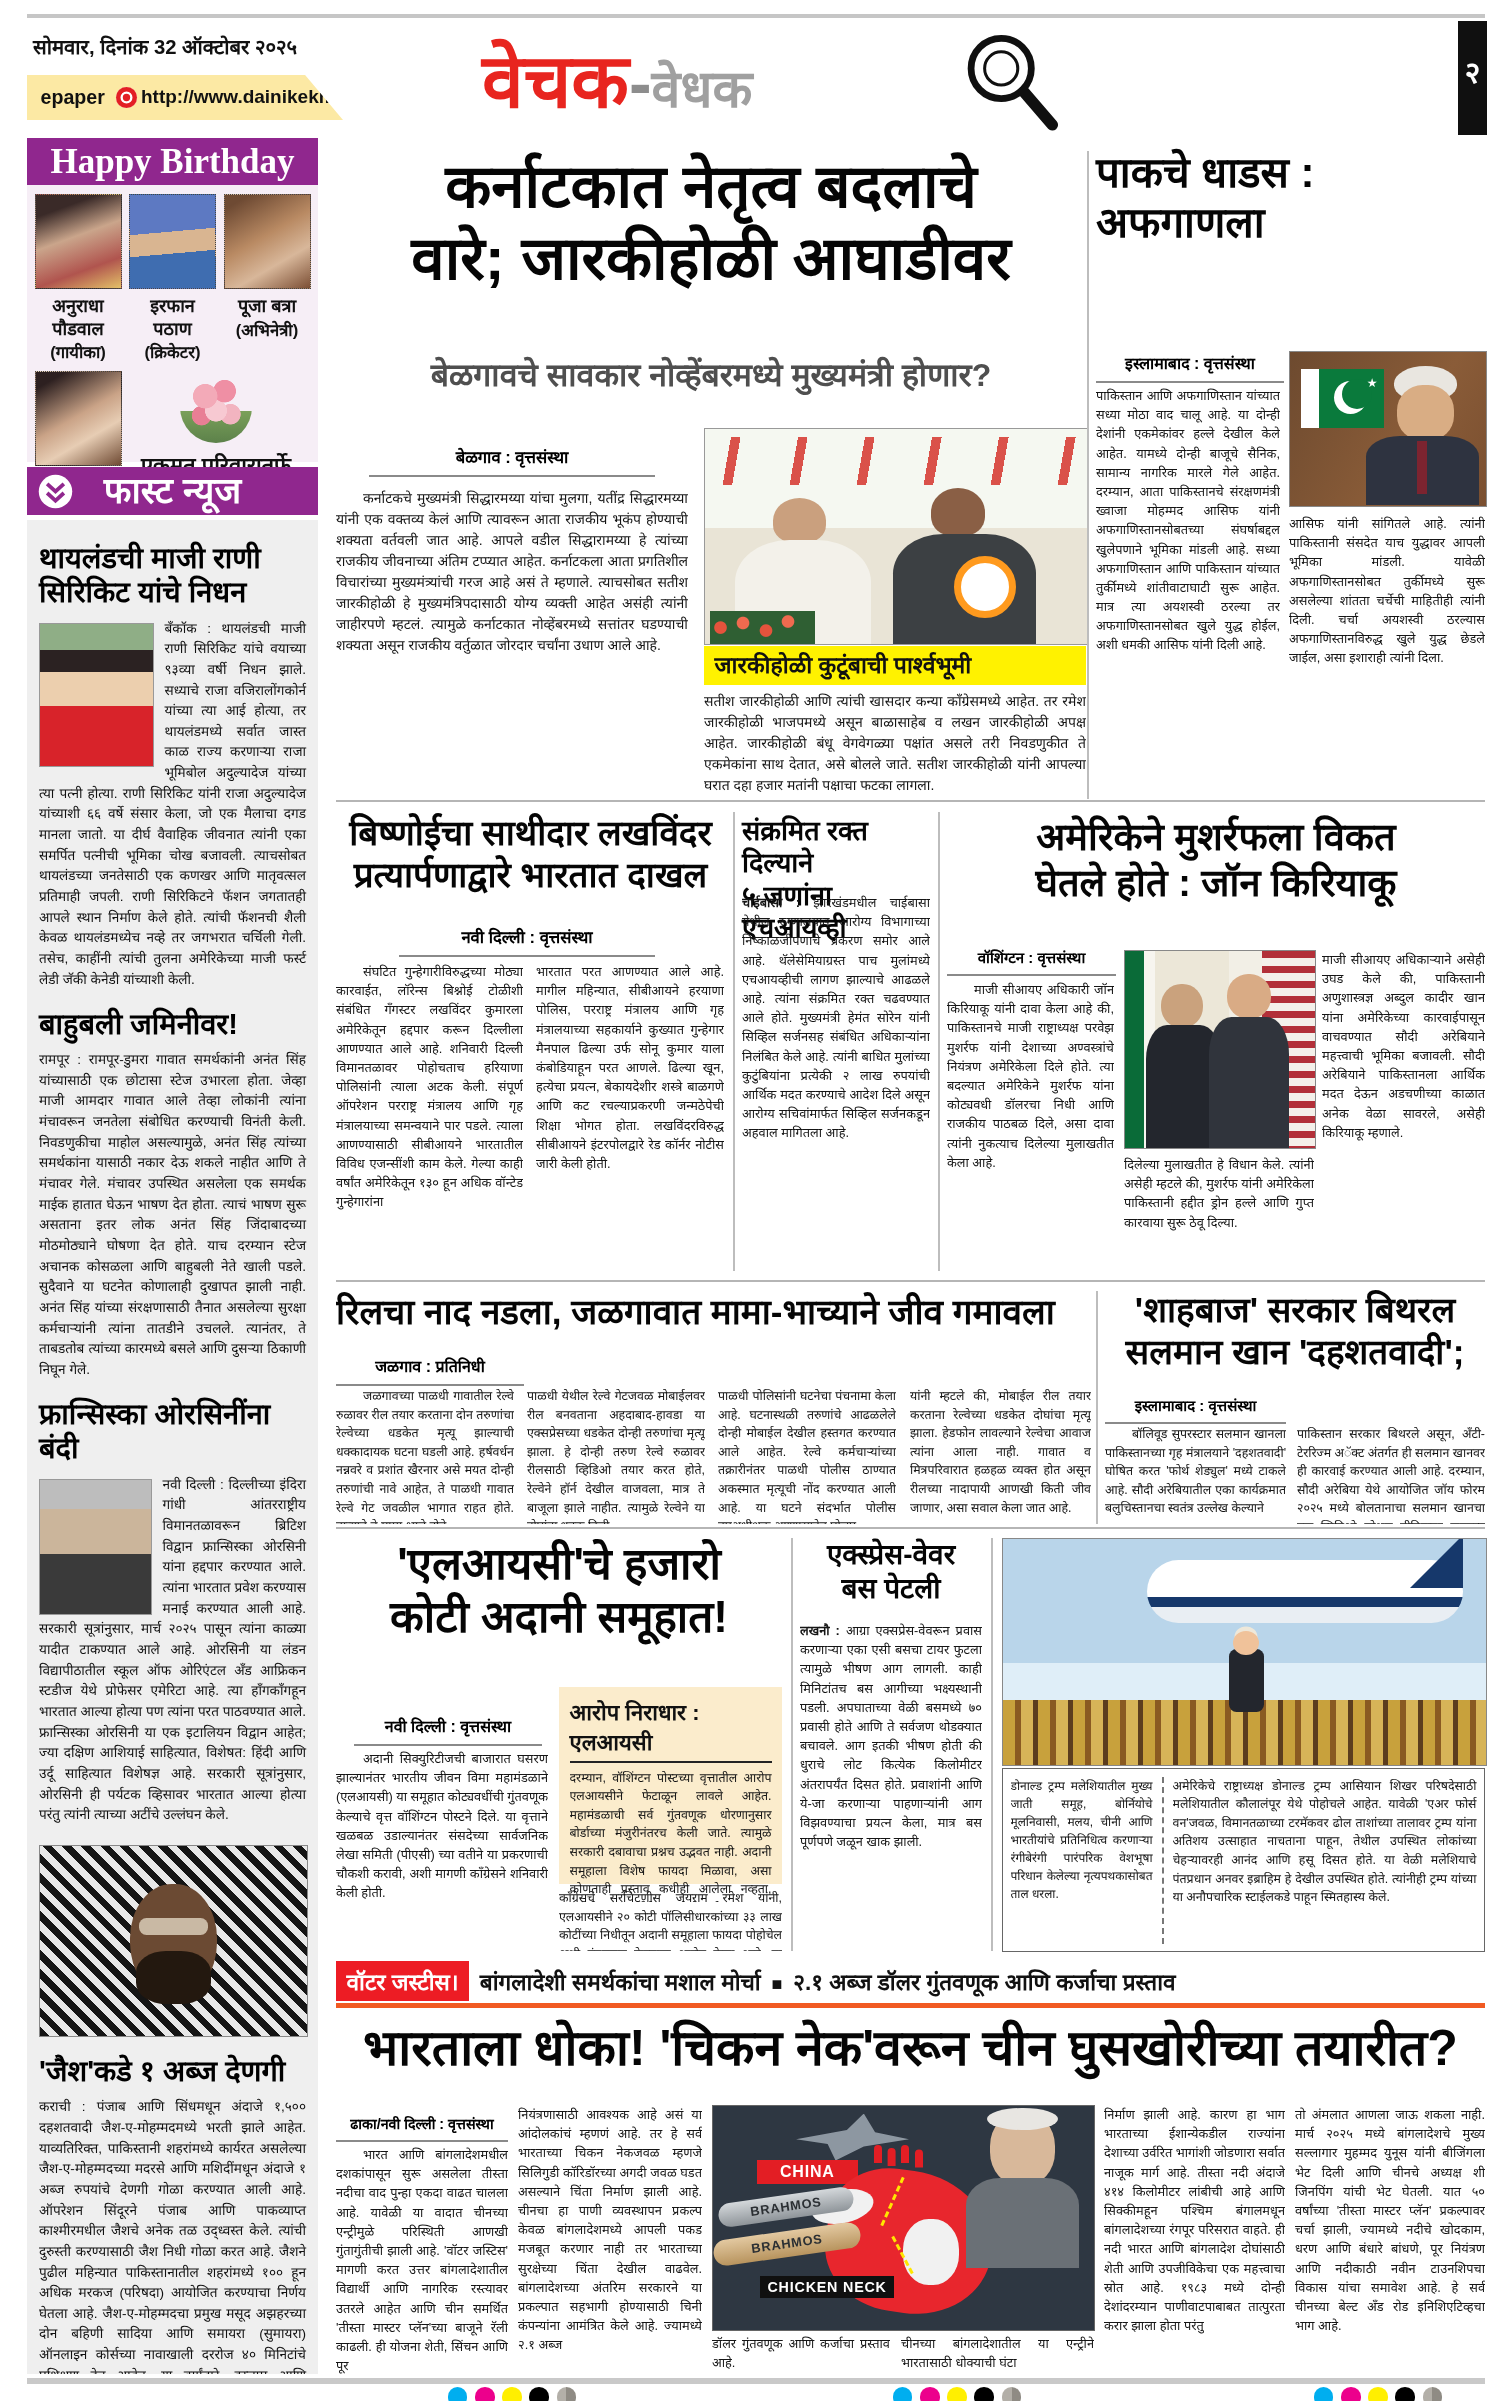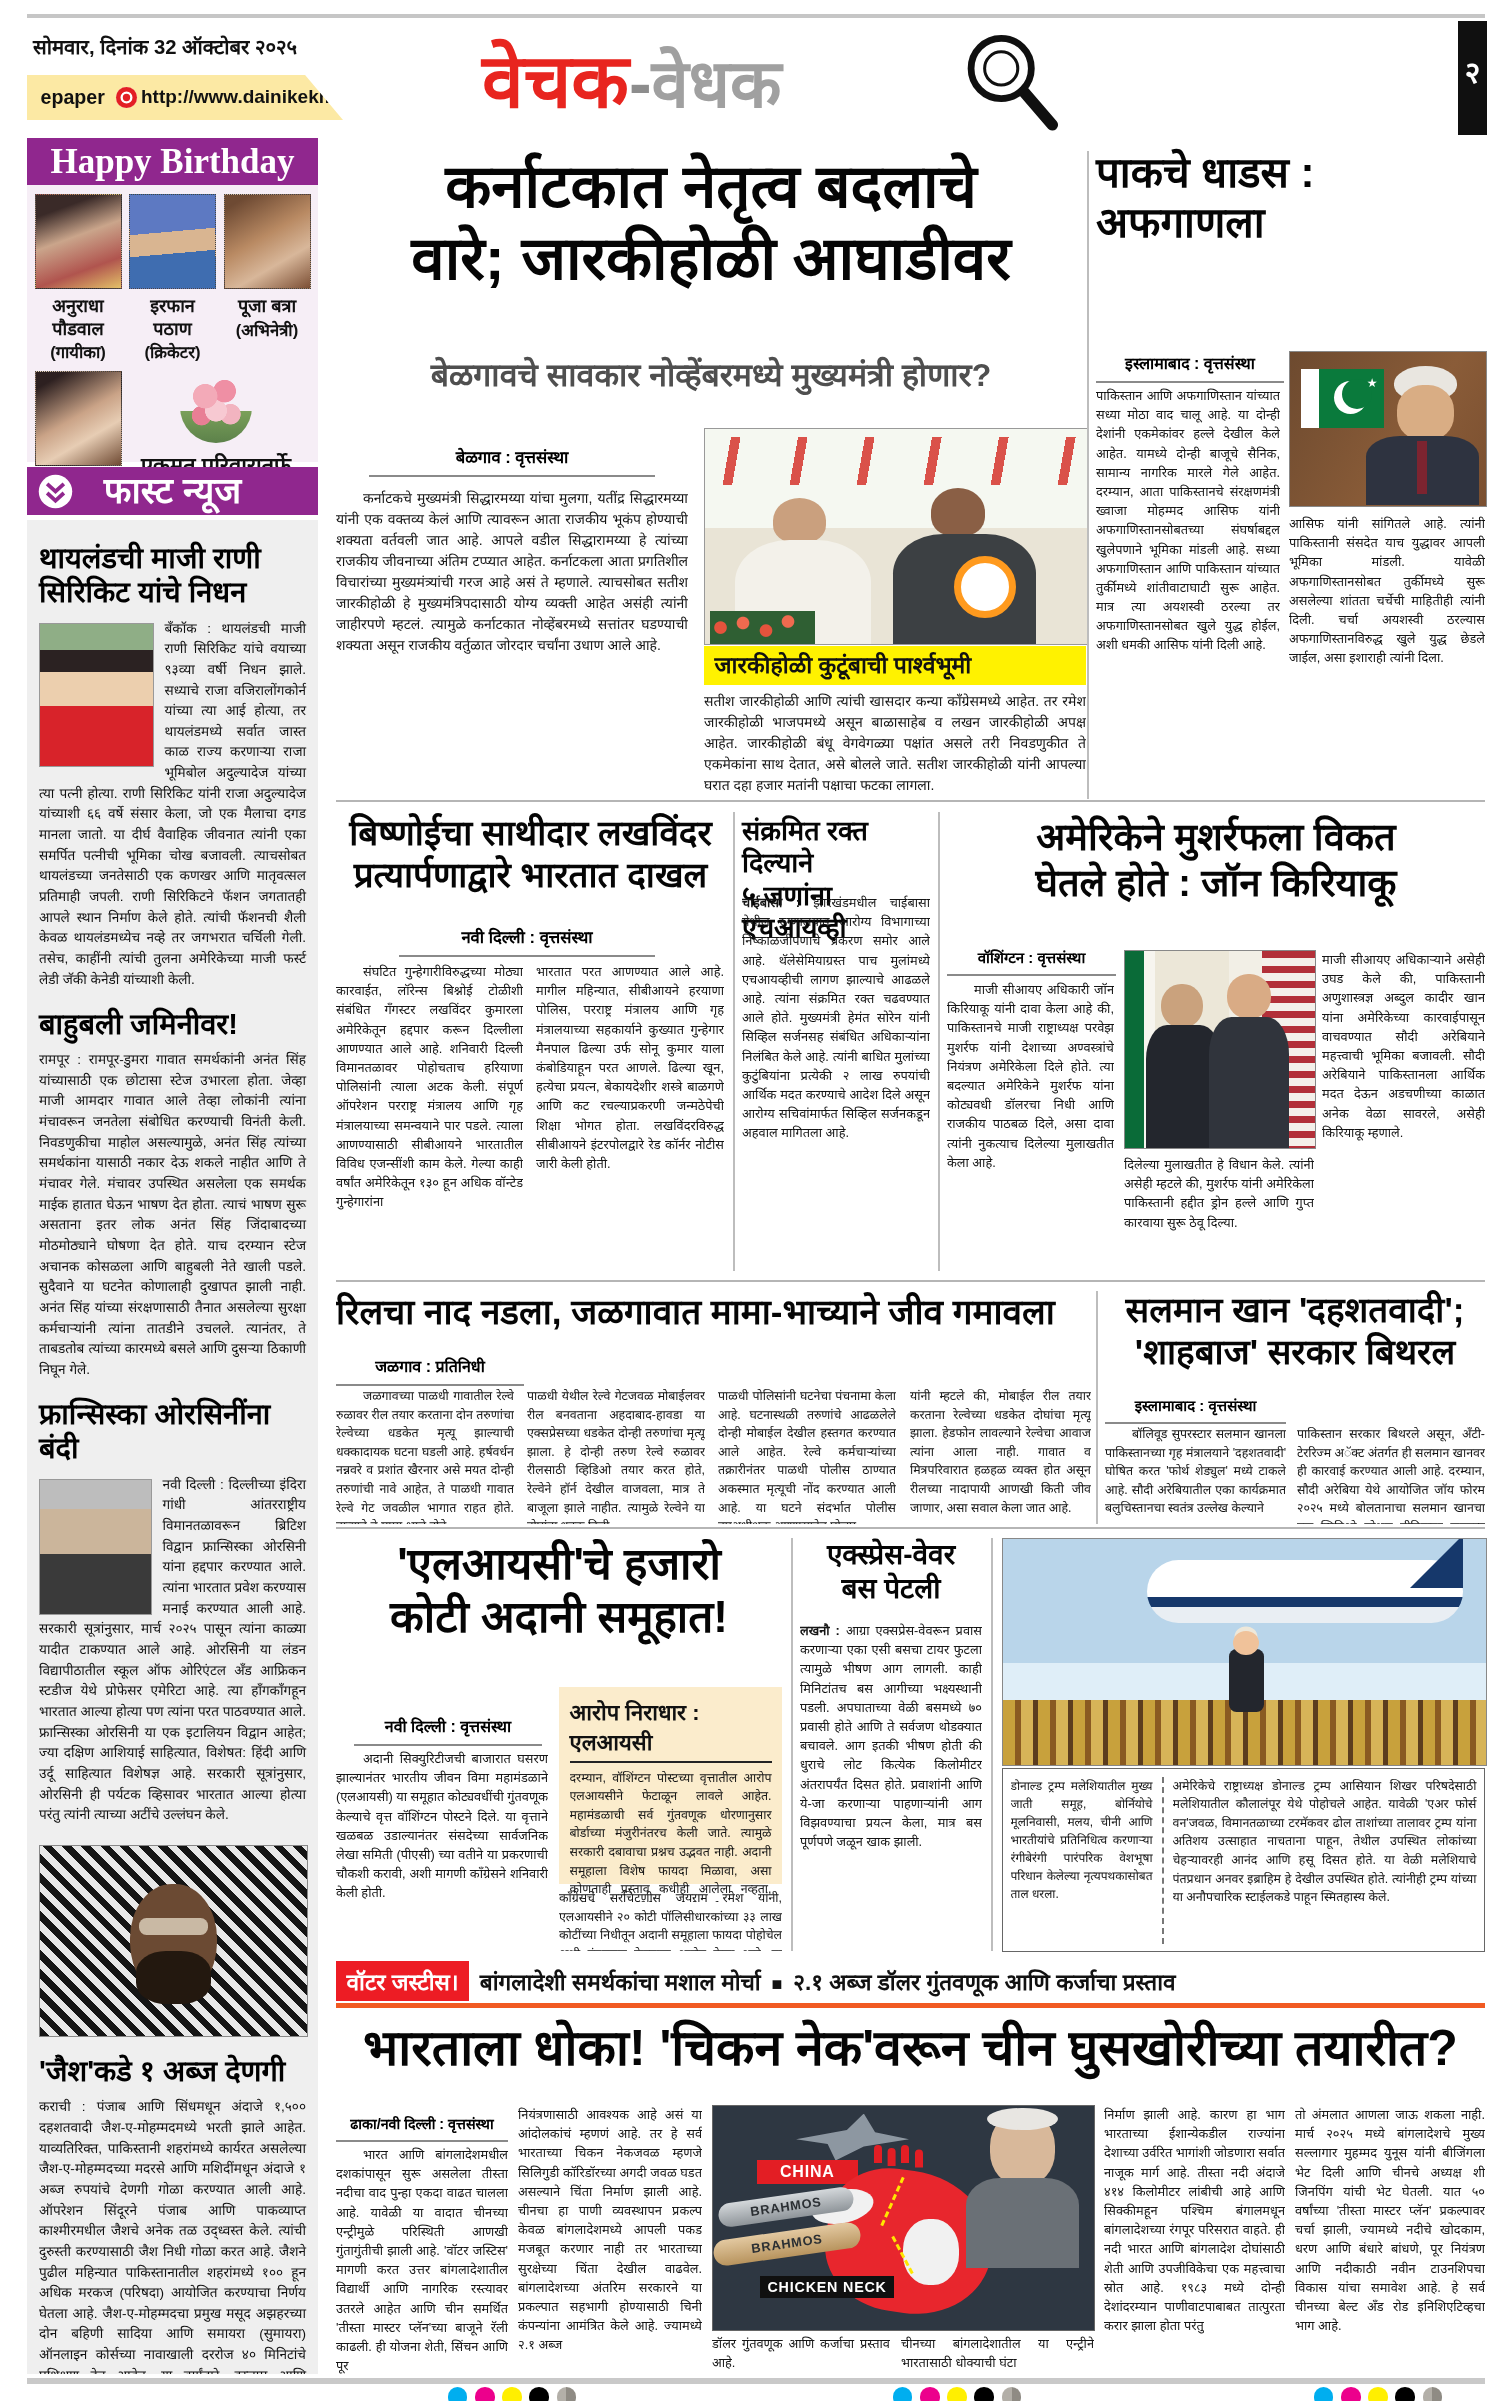--- a/index.html
+++ b/index.html
@@ -40,21 +40,21 @@
   <div class="abs" style="left:27px;top:13.6px;width:1458px;height:4.5px;background:#c6c6c6;"></div>
 
   <div class="abs" style="left:33px;top:32px;font-size:20.3px;font-weight:bold;">सोमवार, दिनांक 32 ऑक्टोबर २०२५</div>
   <div class="abs yellowband" style="left:27px;top:75px;width:316px;height:45px;clip-path:polygon(0 0,88% 0,100% 100%,0 100%);">
     <span style="position:absolute;left:13.6px;top:10.5px;font-size:19.6px;font-weight:bold;color:#111;">epaper</span>
     <span style="position:absolute;left:89px;top:12px;width:21px;height:21px;border-radius:50%;background:#e31e24;box-shadow:inset 0 0 0 4.5px #e31e24, inset 0 0 0 6.8px #fff;"></span>
     <span style="position:absolute;left:114px;top:10.5px;font-size:19px;font-weight:bold;color:#111;">http://www.dainikekmat.com</span>
   </div>
 
   <div class="abs" style="left:482px;top:27px;width:557px;height:113px;">
-    <span style="font-size:75px;font-weight:bold;color:#e8251f;">वेचक</span><span style="font-size:68px;font-weight:bold;color:#8d8d8d;">-</span><span style="font-size:67px;font-weight:bold;color:#a0a0a0;">वेधक</span>
+    <span style="font-size:75px;font-weight:bold;color:#e8251f;">वेचक</span><span style="font-size:68px;font-weight:bold;color:#8d8d8d;">-</span><span style="font-size:52px;font-weight:bold;color:#a0a0a0;">वेधक</span>
     <svg width="113" height="113" viewBox="0 0 150 150" style="position:absolute;right:-30px;top:0;">
       <circle cx="60" cy="55" r="40" fill="none" stroke="#101010" stroke-width="9"></circle>
       <circle cx="60" cy="55" r="22" fill="none" stroke="#101010" stroke-width="4"></circle>
       <line x1="90" y1="86" x2="128" y2="130" stroke="#101010" stroke-width="15" stroke-linecap="round"></line>
     </svg>
   </div>
 
   <div class="abs" style="left:1458px;top:21px;width:29px;height:114px;background:#101010;">
     <div style="color:#fff;font-size:30px;font-weight:bold;text-align:center;margin-top:30px;">२</div>
   </div>
@@ -232,22 +232,22 @@
   <div class="abs hl" style="left:336px;top:1291px;width:756px;font-size:35px;white-space:nowrap;overflow:hidden;">रिलचा नाद नडला, जळगावात मामा-भाच्याने जीव गमावला</div>
   <div class="abs dl" style="left:336px;top:1343px;width:188px;font-size:16px;">जळगाव : प्रतिनिधी</div>
   <div class="abs bd ind" style="left:336px;top:1387px;width:178px;height:137px;font-size:12.4px;">जळगावच्या पाळधी गावातील रेल्वे रुळावर रील तयार करताना दोन तरुणांचा रेल्वेच्या धडकेत मृत्यू झाल्याची धक्कादायक घटना घडली आहे. हर्षवर्धन नन्नवरे व प्रशांत खैरनार असे मयत दोन्ही तरुणांची नावे आहेत, ते पाळधी गावात रेल्वे गेट जवळील भागात राहत होते. नात्याने ते मामा-भाचे होते.</div>
   <div class="abs bd" style="left:527px;top:1387px;width:178px;height:137px;font-size:12.4px;">पाळधी येथील रेल्वे गेटजवळ मोबाईलवर रील बनवताना अहदाबाद-हावडा या एक्सप्रेसच्या धडकेत दोन्ही तरुणांचा मृत्यू झाला. हे दोन्ही तरुण रेल्वे रुळावर रीलसाठी व्हिडिओ तयार करत होते, रेल्वेने हॉर्न देखील वाजवला, मात्र ते बाजूला झाले नाहीत. त्यामुळे रेल्वेने या दोघांना धडक दिली.</div>
   <div class="abs bd" style="left:718px;top:1387px;width:178px;height:137px;font-size:12.4px;">पाळधी पोलिसांनी घटनेचा पंचनामा केला आहे. घटनास्थळी तरुणांचे आढळलेले दोन्ही मोबाईल देखील हस्तगत करण्यात आले आहेत. रेल्वे कर्मचाऱ्यांच्या तक्रारीनंतर पाळधी पोलीस ठाण्यात अकस्मात मृत्यूची नोंद करण्यात आली आहे. या घटने संदर्भात पोलीस उपअधीक्षक अण्णासाहेब घोलप</div>
   <div class="abs bd" style="left:910px;top:1387px;width:181px;height:137px;font-size:12.4px;">यांनी म्हटले की, मोबाईल रील तयार करताना रेल्वेच्या धडकेत दोघांचा मृत्यू झाला. हेडफोन लावल्याने रेल्वेचा आवाज त्यांना आला नाही. गावात व मित्रपरिवारात हळहळ व्यक्त होत असून रीलच्या नादापायी आणखी किती जीव जाणार, असा सवाल केला जात आहे.</div>
 
   <div class="v" style="left:1096px;top:1291px;height:233px;"></div>
 
   <div class="abs hl hc" style="left:1105px;top:1289px;width:380px;font-size:35px;">
+    <div>'शाहबाज' सरकार बिथरल</div>
     <div>सलमान खान 'दहशतवादी';</div>
-    <div>'शाहबाज' सरकार बिथरल</div>
   </div>
   <div class="abs dl" style="left:1105px;top:1383px;width:181px;font-size:15px;">इस्लामाबाद : वृत्तसंस्था</div>
   <div class="abs bd ind" style="left:1105px;top:1425px;width:181px;height:99px;font-size:12.4px;">बॉलिवूड सुपरस्टार सलमान खानला पाकिस्तानच्या गृह मंत्रालयाने 'दहशतवादी' घोषित करत 'फोर्थ शेड्युल' मध्ये टाकले आहे. सौदी अरेबियातील एका कार्यक्रमात बलुचिस्तानचा स्वतंत्र उल्लेख केल्याने</div>
   <div class="abs bd" style="left:1297px;top:1425px;width:188px;height:99px;font-size:12.4px;">पाकिस्तान सरकार बिथरले असून, अँटी-टेररिज्म अॅक्ट अंतर्गत ही सलमान खानवर ही कारवाई करण्यात आली आहे. दरम्यान, सौदी अरेबिया येथे आयोजित जॉय फोरम २०२५ मध्ये बोलतानाचा सलमान खानचा एक व्हिडिओ सोशल मीडियावर जबदस्त व्हायरल झाला आहे.</div>
 
   <div class="h" style="left:336px;top:1527px;width:1149px;"></div>
 
   <div class="abs hl hc" style="left:336px;top:1538px;width:446px;font-size:44px;">
     <div>'एलआयसी'चे हजारो</div>
     <div>कोटी अदानी समूहात!</div>

